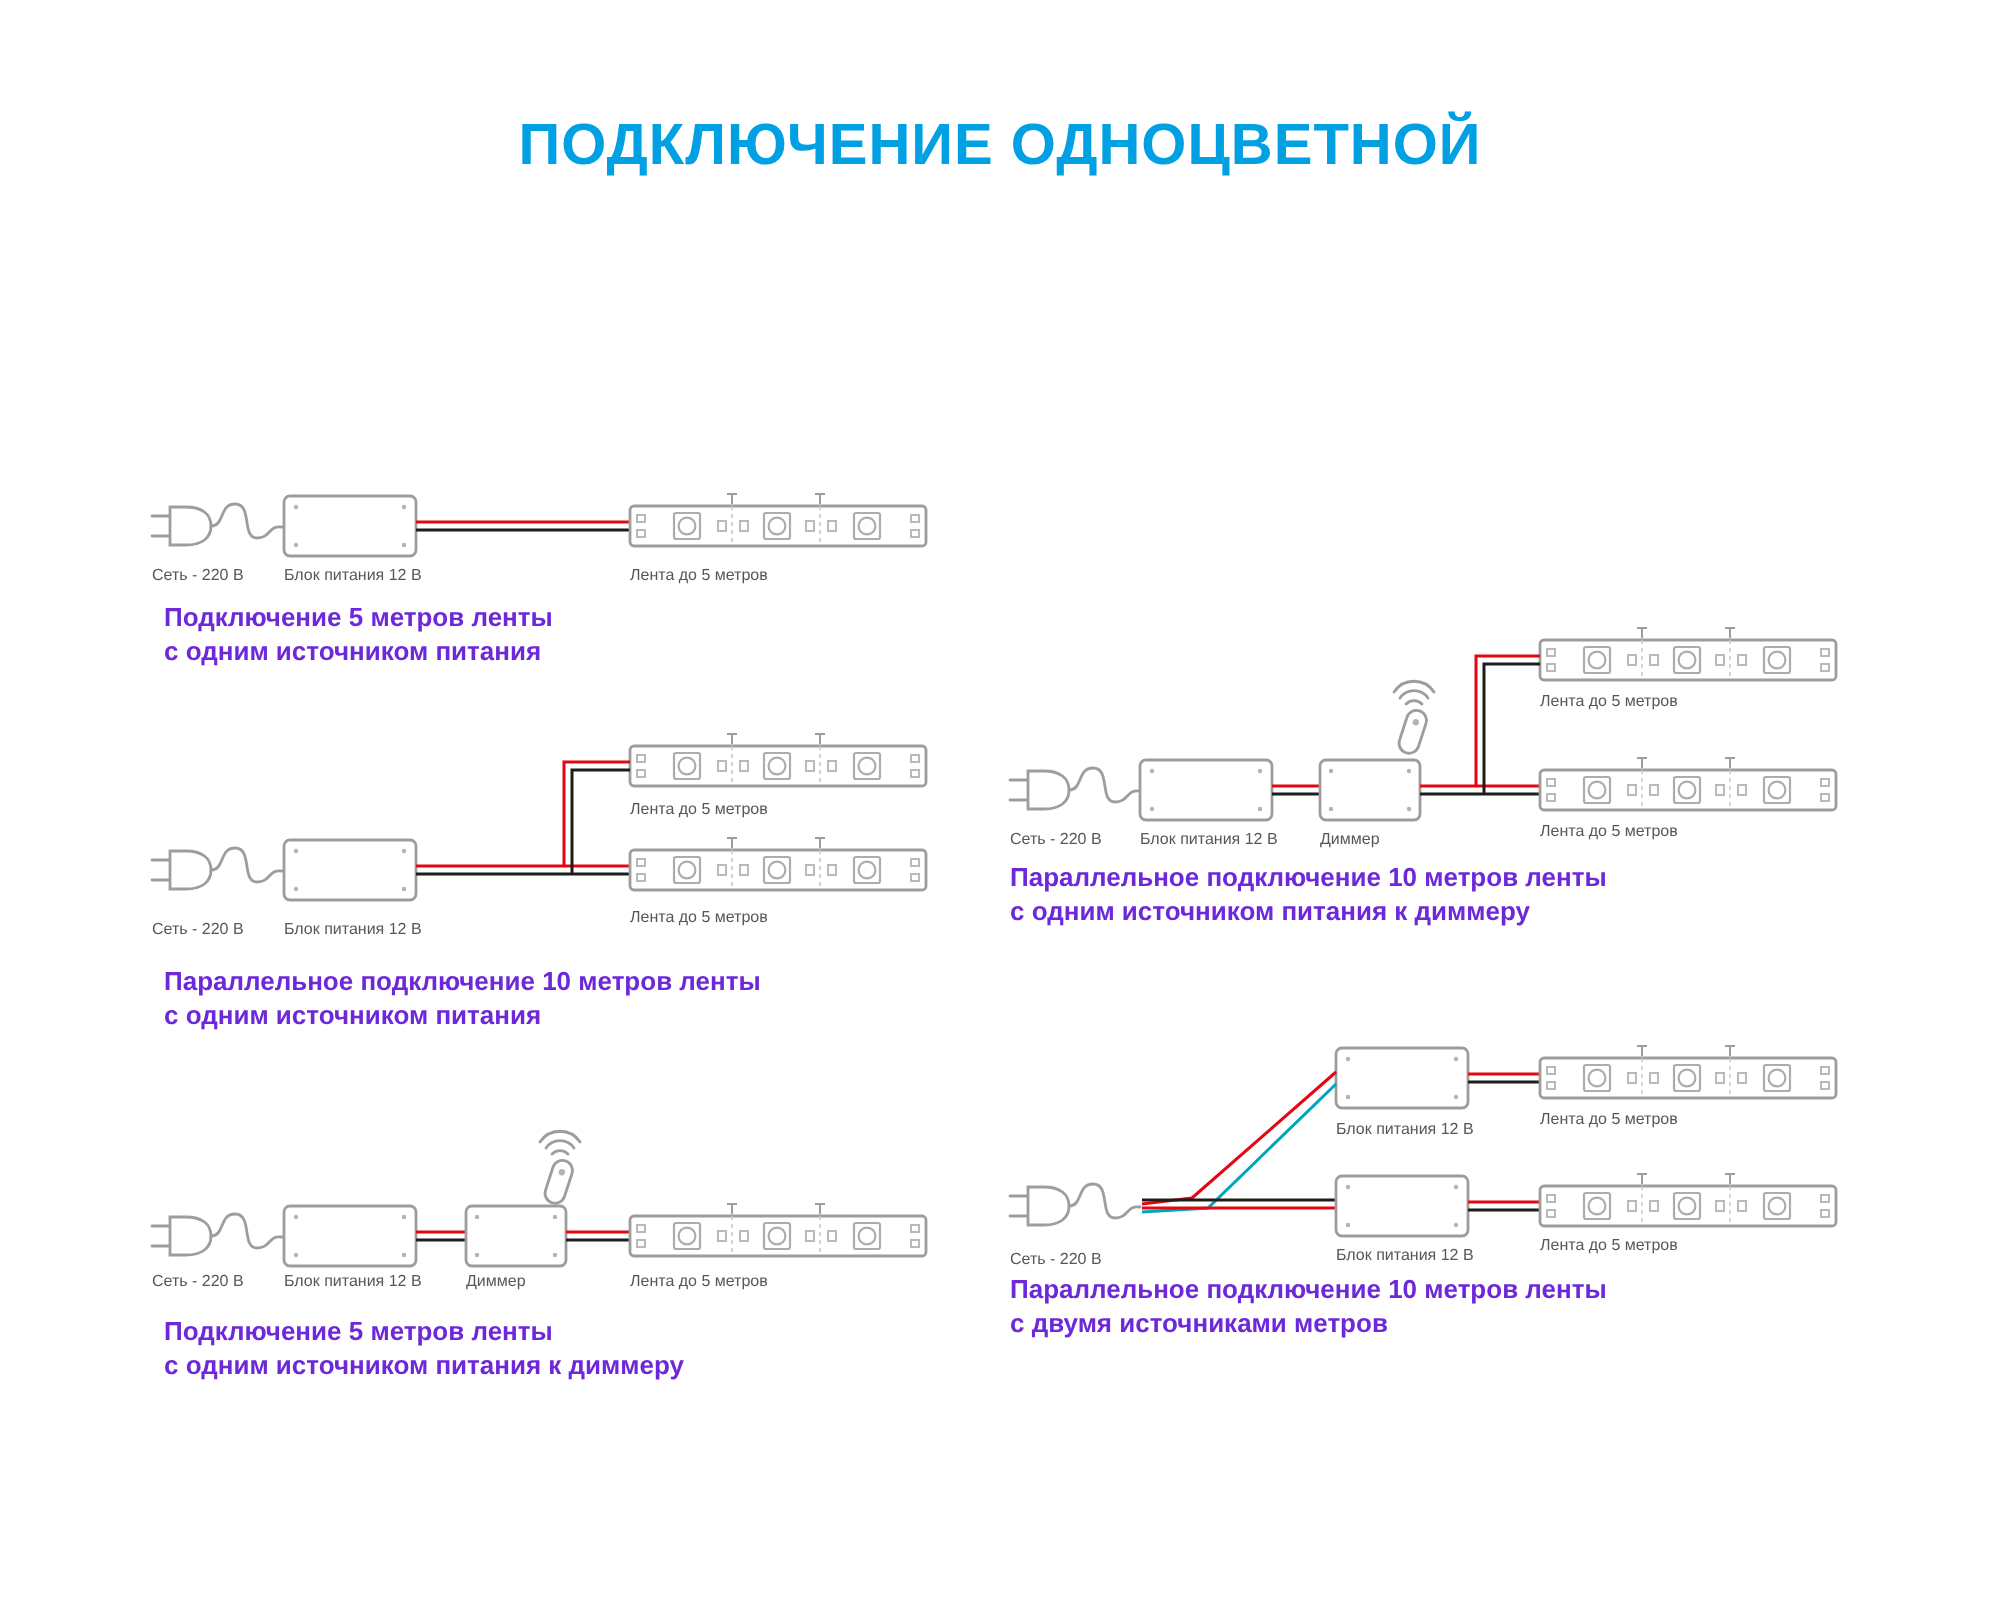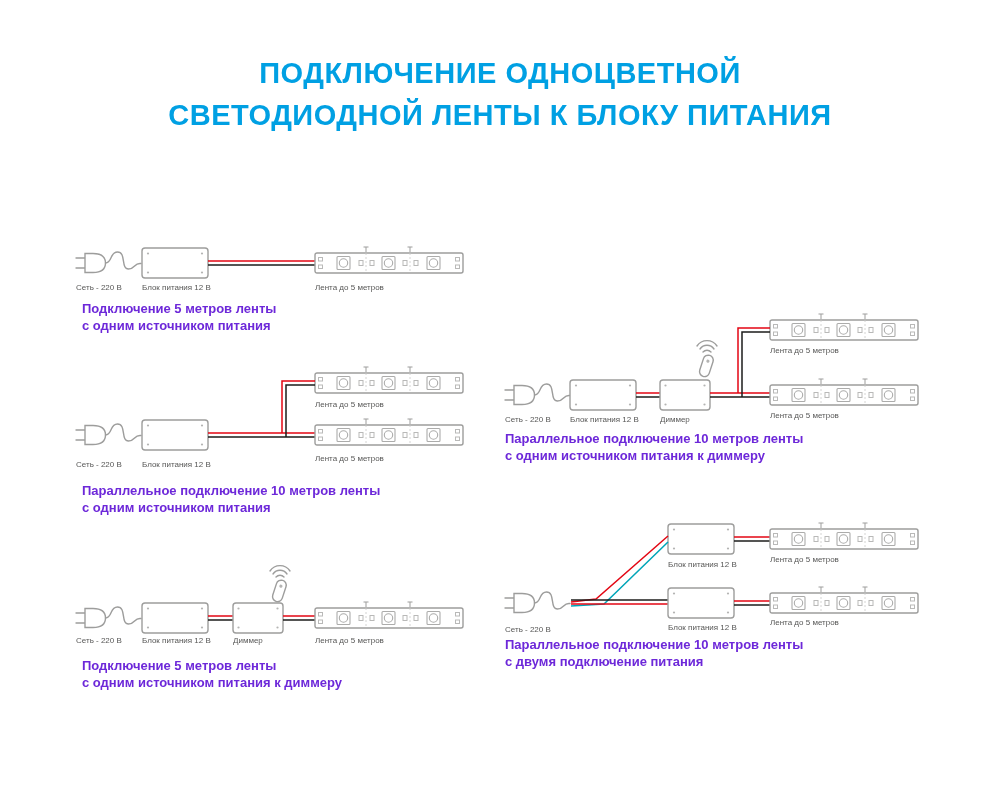--- a/index.html
+++ b/index.html
@@ -88,21 +88,20 @@
         <rect class="pad" x="44" y="7.5" width="4" height="5"></rect>
         <rect class="pad" x="55" y="7.5" width="4" height="5"></rect>
         <rect class="pad" x="88" y="7.5" width="4" height="5"></rect>
         <rect class="pad" x="99" y="7.5" width="4" height="5"></rect>
       </g>
     </defs>
   </svg>
 
   <h1 class="title">
     <span>ПОДКЛЮЧЕНИЕ ОДНОЦВЕТНОЙ</span>
-    <span>СВЕТОДИОДНОЙ ЛЕНТЫ К БЛОКУ ПИТАНИЯ</span>
   </h1>
 
   <svg class="diag" style="left:70px;top:238px" width="400" height="60">
     <use href="#sym-plug" x="6" y="10"></use>
     <use href="#sym-psu" x="72" y="10"></use>
     <line class="wr" x1="138" y1="23" x2="245" y2="23"></line>
     <line class="wk" x1="138" y1="27" x2="245" y2="27"></line>
     <use href="#sym-strip" x="245" y="15"></use>
     <text class="lbl" x="6" y="52">Сеть - 220 В</text>
     <text class="lbl" x="72" y="52">Блок питания 12 В</text>
@@ -188,16 +187,16 @@
     <use href="#sym-psu" x="170" y="76"></use>
     <line class="wr" x1="236" y1="89" x2="272" y2="89"></line>
     <line class="wk" x1="236" y1="93" x2="272" y2="93"></line>
     <use href="#sym-strip" x="272" y="81"></use>
     <text class="lbl" x="272" y="113">Лента до 5 метров</text>
     <text class="lbl" x="170" y="118">Блок питания 12 В</text>
     <text class="lbl" x="7" y="120">Сеть - 220 В</text>
   </svg>
   <div class="caption" style="left:505px;top:636px">
     <div>Параллельное подключение 10 метров ленты</div>
-    <div>с двумя подключение питания</div>
+    <div>с двумя источниками метров</div>
   </div>
 
 </div>
 
 </body></html>

